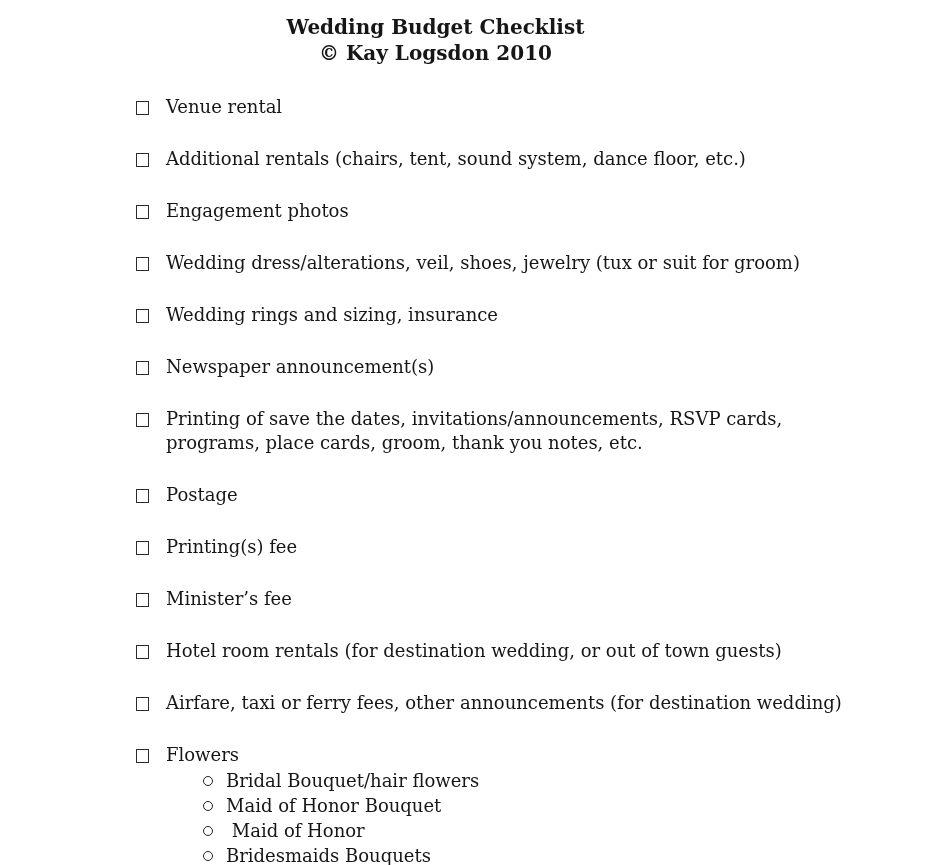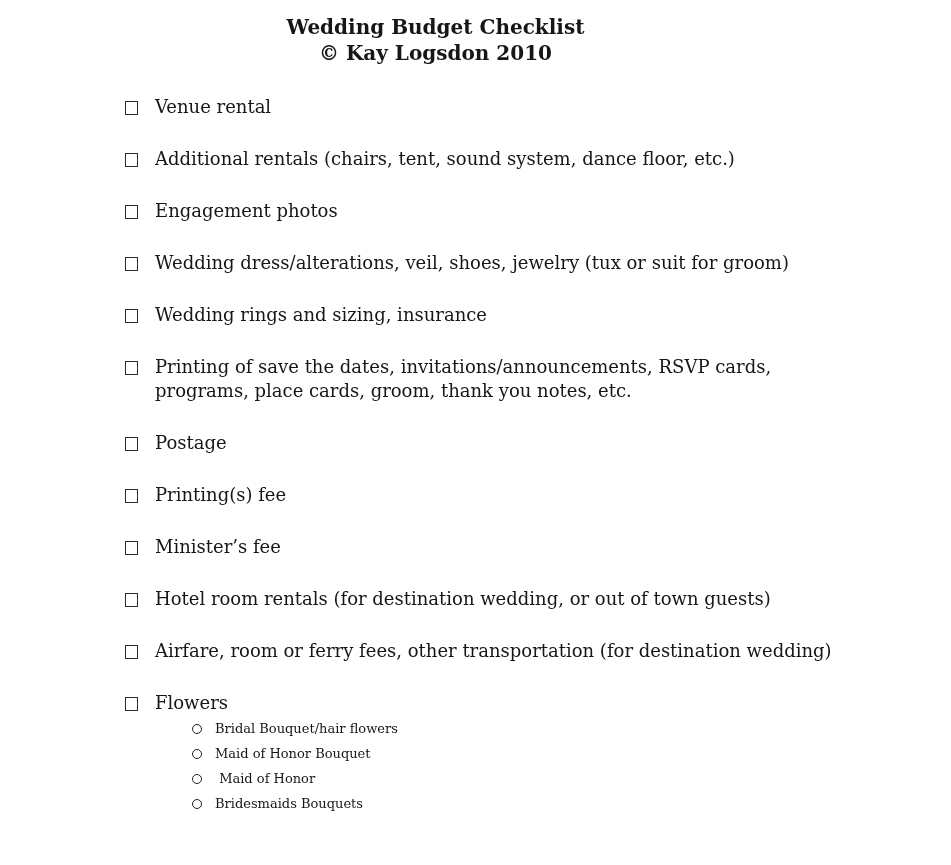--- a/index.html
+++ b/index.html
@@ -23,41 +23,41 @@
   .checklist {
     list-style: none;
     margin: 29px 0 0 0;
     padding: 0 10px 0 120px;
   }
   .item {
     display: flex;
     align-items: flex-start;
     font-size: 18px;
     line-height: 24px;
-    margin: 0 0 28px 5px;
+    margin: 0 0 28px 16px;
   }
   .checkbox {
     flex: 0 0 auto;
     width: 11px;
     height: 12px;
     border: 1px solid #2b2b2b;
     margin: 6px 17px 0 0;
     background: #ffffff;
   }
   .item-body { min-width: 0; }
   .label { white-space: pre-wrap; }
   .subs {
     list-style: none;
     margin: 1px 0 0 0;
     padding: 0 0 0 37px;
   }
   .sub {
     display: flex;
     align-items: flex-start;
-    font-size: 13px;
+    font-size: 18px;
     line-height: 25px;
   }
   .circle {
     flex: 0 0 auto;
     width: 8px;
     height: 8px;
     border: 1.4px solid #222222;
     border-radius: 50%;
     margin: 8px 13px 0 0;
     background: #ffffff;
@@ -104,20 +104,27 @@
       <li class="item">
     <span class="checkbox"></span>
     <div class="item-body">
       <span class="label">Wedding rings and sizing, insurance</span>
       
     </div>
   </li>
       <li class="item">
     <span class="checkbox"></span>
     <div class="item-body">
+      <span class="label">Newspaper announcement(s)</span>
+      
+    </div>
+  </li>
+      <li class="item">
+    <span class="checkbox"></span>
+    <div class="item-body">
       <span class="label">Printing of save the dates, invitations/announcements, RSVP cards,
 programs, place cards, groom, thank you notes, etc.</span>
       
     </div>
   </li>
       <li class="item">
     <span class="checkbox"></span>
     <div class="item-body">
       <span class="label">Postage</span>
       
@@ -140,21 +147,21 @@
       <li class="item">
     <span class="checkbox"></span>
     <div class="item-body">
       <span class="label">Hotel room rentals (for destination wedding, or out of town guests)</span>
       
     </div>
   </li>
       <li class="item">
     <span class="checkbox"></span>
     <div class="item-body">
-      <span class="label">Airfare, room or ferry fees, other transportation (for destination wedding)</span>
+      <span class="label">Airfare, taxi or ferry fees, other announcements (for destination wedding)</span>
       
     </div>
   </li>
       <li class="item">
     <span class="checkbox"></span>
     <div class="item-body">
       <span class="label">Flowers</span>
       <ul class="subs">
             <li class="sub">
     <span class="circle"></span>

